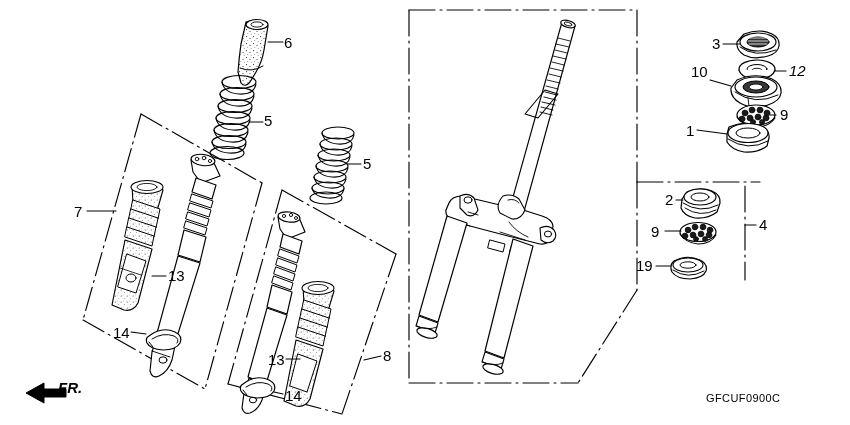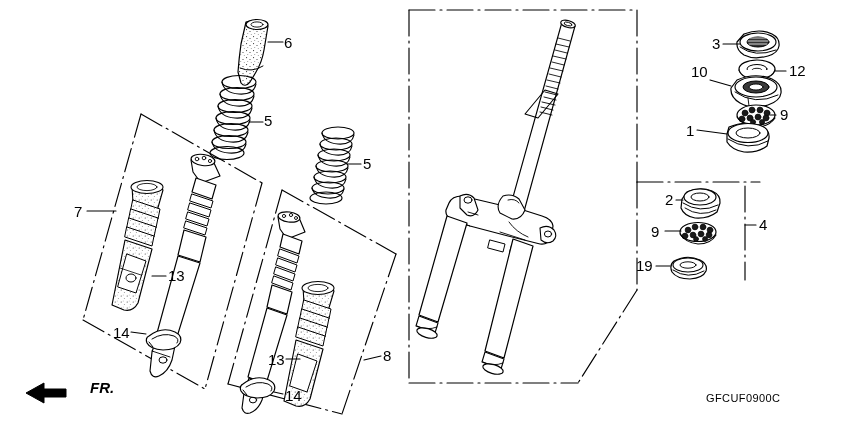--- a/index.html
+++ b/index.html
@@ -407,26 +407,26 @@
 <div class="lbl" style="left:264px;top:113px;">5</div>
 <div class="lbl" style="left:363px;top:156px;">5</div>
 <div class="lbl" style="left:74px;top:204px;">7</div>
 <div class="lbl" style="left:168px;top:268px;">13</div>
 <div class="lbl" style="left:113px;top:325px;">14</div>
 <div class="lbl" style="left:383px;top:348px;">8</div>
 <div class="lbl" style="left:268px;top:352px;">13</div>
 <div class="lbl" style="left:285px;top:388px;">14</div>
 
 <div class="lbl" style="left:712px;top:36px;">3</div>
-<div class="lbl" style="left:789px;top:63px;">12</div>
+<div class="lbl" style="left:789px;top:63px;font-style:italic;">12</div>
 <div class="lbl" style="left:691px;top:64px;">10</div>
 <div class="lbl" style="left:780px;top:107px;">9</div>
 <div class="lbl" style="left:686px;top:123px;">1</div>
 
 <div class="lbl" style="left:665px;top:192px;">2</div>
 <div class="lbl" style="left:759px;top:217px;">4</div>
 <div class="lbl" style="left:651px;top:224px;">9</div>
 <div class="lbl" style="left:636px;top:258px;">19</div>
 
-<div class="frtxt" style="left:58px;top:379px;margin-left:32px;">FR.</div>
+<div class="frtxt" style="left:58px;top:379px;">FR.</div>
 <div class="code" style="left:706px;top:392px;">GFCUF0900C</div>
 
 </div>
 
 </body></html>

